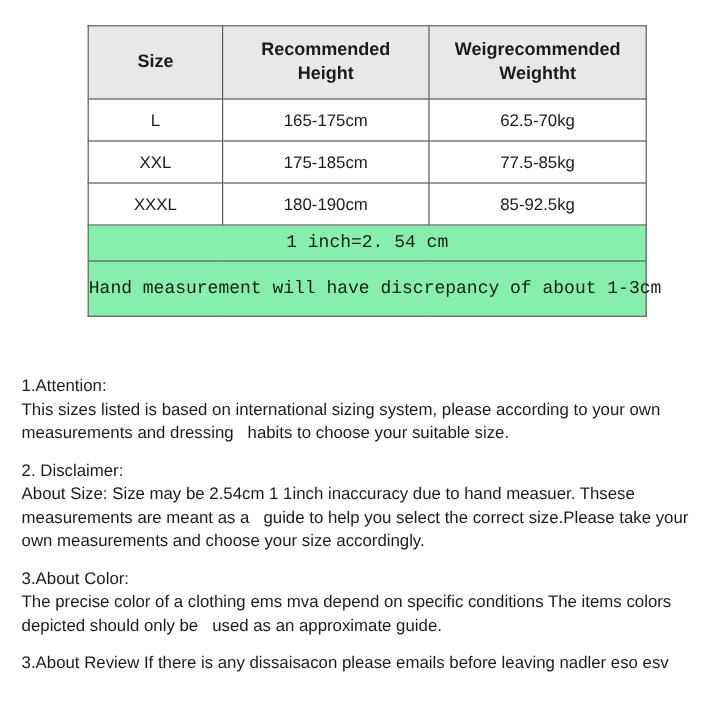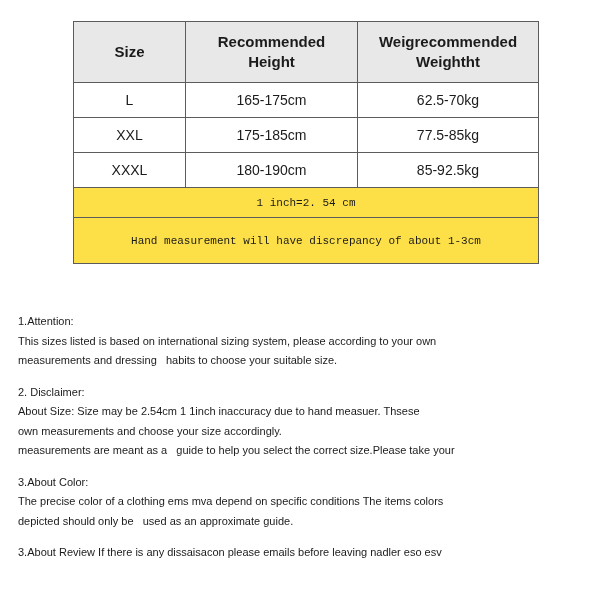--- a/index.html
+++ b/index.html
@@ -40,37 +40,37 @@
     line-height: 1.35;
     white-space: pre-line;
   }
   table.size-table td.data-cell {
     height: 34px;
     font-size: 14px;
     background: #ffffff;
   }
   table.size-table td.mono-note {
     font-family: "Liberation Mono", monospace;
-    font-size: 11px;
-    background: #fde047;
+    font-size: 15px;
+    background: #86efac;
     white-space: pre;
   }
   table.size-table td.unit-row { height: 29px; }
   table.size-table td.hand-row { height: 45px; }
   .notes {
     position: absolute;
     left: 18px;
     top: 312px;
     width: 575px;
   }
   .note-section {
     margin-bottom: 12px;
   }
   .note-line {
-    font-size: 11px;
+    font-size: 14px;
     line-height: 19.5px;
     white-space: pre;
   }
 </style>
 </head>
 <body>
 
 <div class="page">
 
   <table class="size-table">
@@ -117,22 +117,22 @@
 
     <div class="note-section">
       <div class="note-line">1.Attention:</div>
       <div class="note-line">This sizes listed is based on international sizing system, please according to your own</div>
       <div class="note-line">measurements and dressing   habits to choose your suitable size.</div>
     </div>
 
     <div class="note-section">
       <div class="note-line">2. Disclaimer:</div>
       <div class="note-line">About Size: Size may be 2.54cm 1 1inch inaccuracy due to hand measuer. Thsese</div>
+      <div class="note-line">measurements are meant as a   guide to help you select the correct size.Please take your</div>
       <div class="note-line">own measurements and choose your size accordingly.</div>
-      <div class="note-line">measurements are meant as a   guide to help you select the correct size.Please take your</div>
     </div>
 
     <div class="note-section">
       <div class="note-line">3.About Color:</div>
       <div class="note-line">The precise color of a clothing ems mva depend on specific conditions The items colors</div>
       <div class="note-line">depicted should only be   used as an approximate guide.</div>
     </div>
 
     <div class="note-section">
       <div class="note-line">3.About Review If there is any dissaisacon please emails before leaving nadler eso esv</div>

